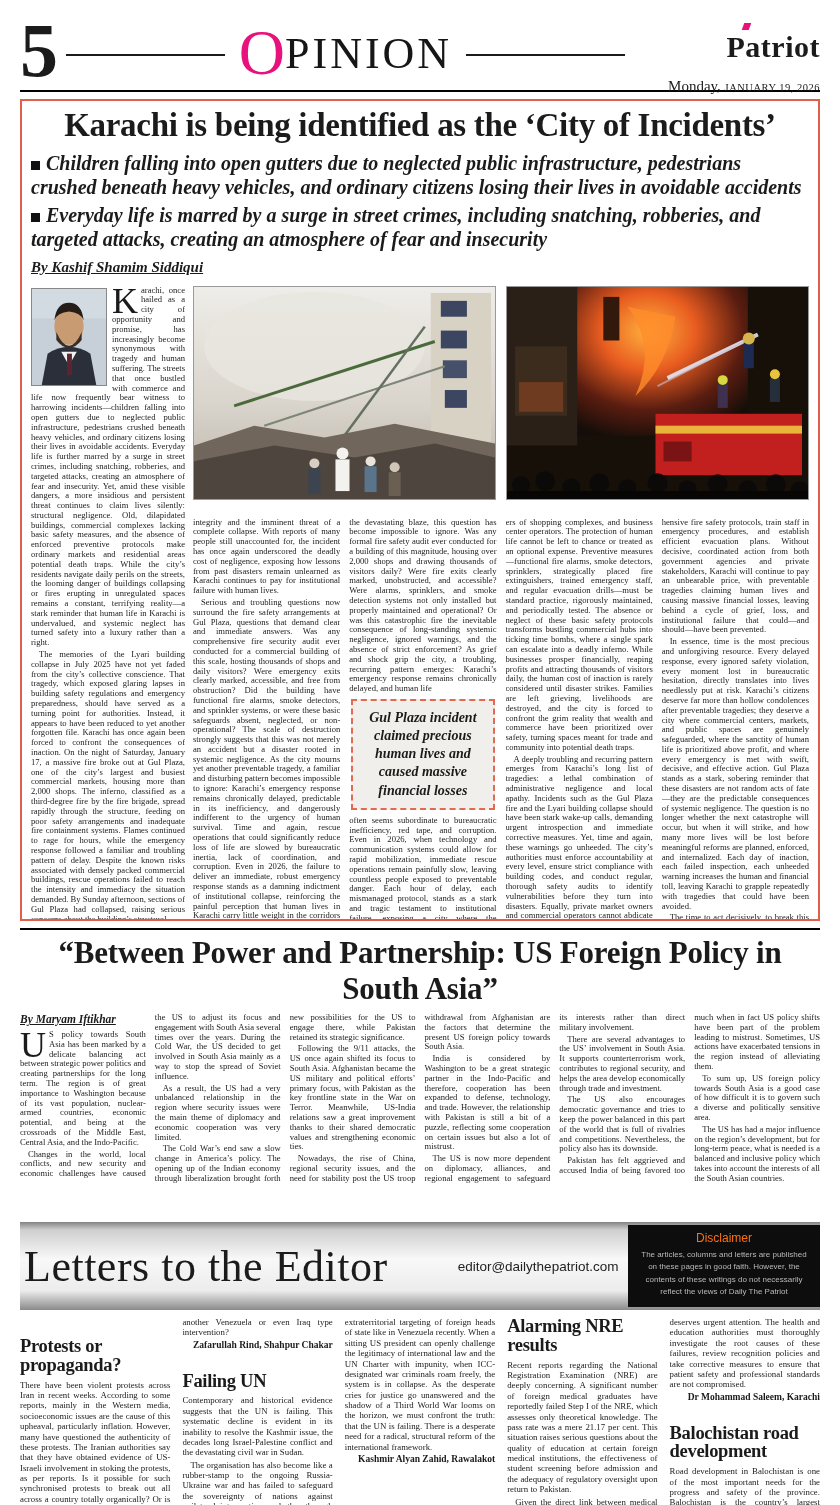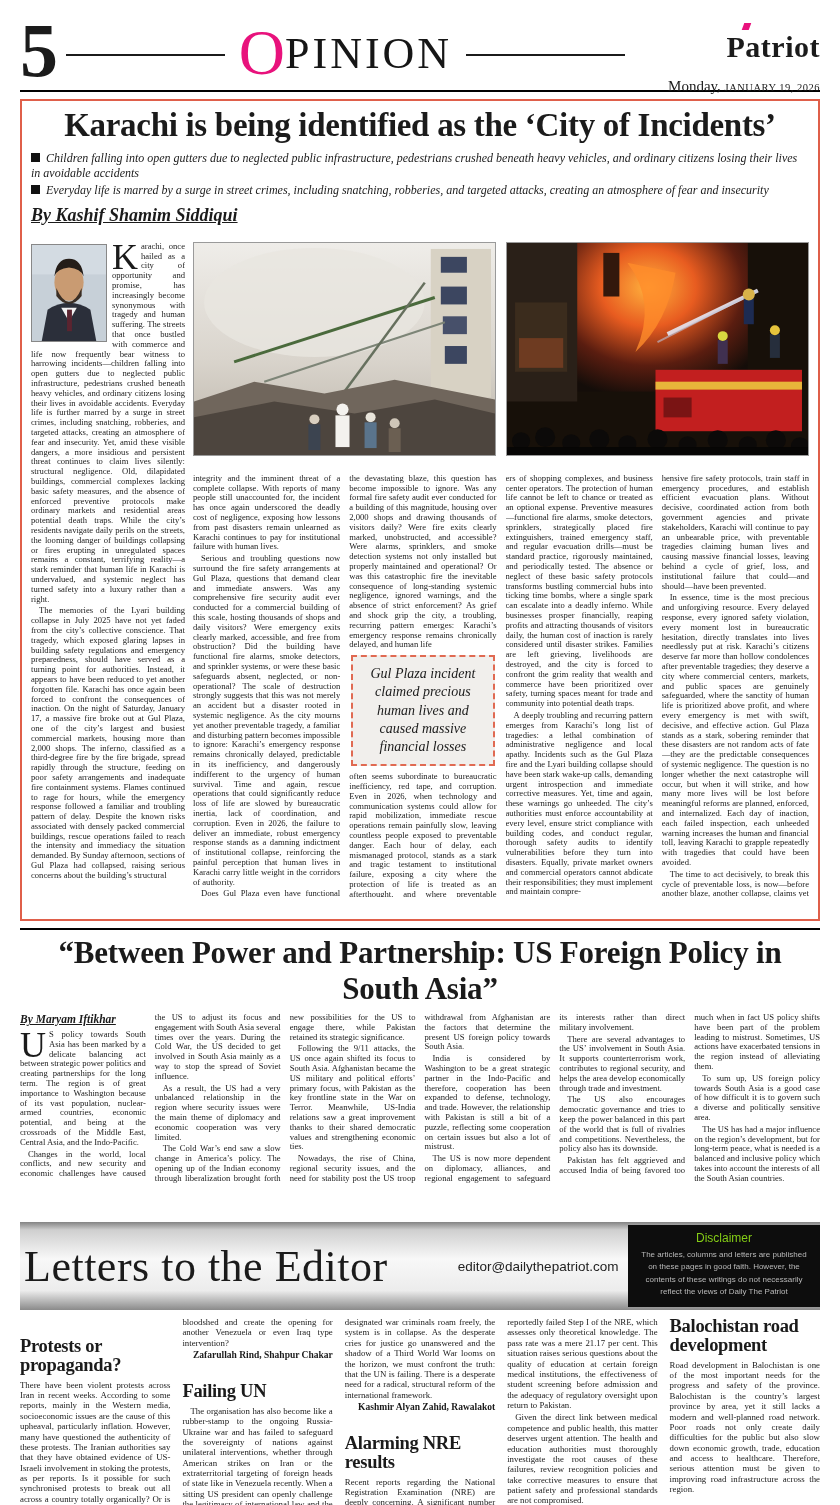--- a/index.html
+++ b/index.html
@@ -19,55 +19,55 @@
   .brand { font-size:30px; font-weight:bold; letter-spacing:0.5px; position:relative; display:inline-block; }
   .brand-mark { position:absolute; top:-7px; left:16px; width:7px; height:7px; background:#e8127c;
                 transform:skewX(-20deg); }
   .mast-date { margin-top:14px; font-size:15px; white-space:nowrap; }
   .mast-date .caps { font-size:10.5px; letter-spacing:0.5px; }
   .rule-thick { border-top:2.5px solid #000; margin-top:2px; }
 
   
   .lead { margin-top:7px; border:2px solid #df5f4a; padding:5px 9px 6px; height:822px; overflow:hidden; }
   .lead-headline { font-size:33px; text-align:center; font-weight:bold; letter-spacing:-0.3px; margin:1px 0 7px; }
-  .bullet { font-size:12px; font-weight:normal; font-style:italic; line-height:1.22; margin:3px 0; }
+  .bullet { font-size:20px; font-weight:bold; font-style:italic; line-height:1.22; margin:3px 0; }
   .bullet .sq { display:inline-block; width:9px; height:9px; background:#111; margin-right:6px; }
-  .byline { font-size:18px; font-weight:bold; font-style:italic; text-decoration:underline; margin:7px 0 16px; }
+  .byline { font-size:15px; font-weight:bold; font-style:italic; text-decoration:underline; margin:7px 0 10px; }
   .lead-body { display:flex; gap:8px; height:655px; overflow:hidden; }
   .lead-body p, .art2 p, .letters-cols p {
       font-size:8.6px; line-height:1.14; text-align:justify; margin:0 0 2px; text-indent:8px; }
   .lead-body p.first, .art2 p.first, .letters-cols p.nf { text-indent:0; }
   .lcol1 { width:154px; flex:none; overflow:hidden; }
   .lead-right { flex:1; display:flex; flex-direction:column; gap:18px; overflow:hidden; }
   .photos { display:flex; gap:10px; height:214px; flex:none; }
   .photo { flex:1; border:1px solid #9a9a9a; overflow:hidden; }
   .photo svg { width:100%; height:100%; display:block; }
   .cols4 { flex:1; display:flex; gap:9px; overflow:hidden; }
   .cols4 .col { flex:1; overflow:hidden; }
   .dropcap { float:left; font-size:36px; line-height:28px; padding:1px 3px 0 0; }
   .author { float:left; width:76px; height:98px; border:1px solid #888; margin:2px 5px 2px 0; }
   .author svg { width:100%; height:100%; display:block; }
   .pullquote { border:2px dashed #e06a52; background:#f1efec; padding:8px 4px; margin:5px 2px 6px;
-               font-size:14px; font-style:italic; font-weight:normal; text-align:center; line-height:1.3; }
+               font-size:14px; font-style:italic; font-weight:bold; text-align:center; line-height:1.3; }
 
   
   .divider { border-top:2.5px solid #000; margin:7px 0 5px; }
   .art2-headline { font-size:31px; font-weight:bold; text-align:center; margin:0 0 6px; letter-spacing:-0.2px; }
   .art2-cols { column-count:6; column-gap:9px; height:188px; overflow:hidden; }
   .art2-cols .byline { margin:0 0 5px; font-size:11.5px; }
 
   
   .letters-band { margin-top:21px; height:88px; position:relative;
       background:linear-gradient(180deg,#848484 0%,#cfcfcf 9%,#f8f8f8 42%,#ececec 78%,#8a8a8a 100%);
       display:flex; align-items:center; }
   .letters-title { font-size:44px; font-weight:400; letter-spacing:0.5px; padding-left:4px; white-space:nowrap; }
   .letters-email { font-family:"Liberation Sans", sans-serif; font-size:13.5px; margin-left:70px; color:#222; }
   .disclaimer { position:absolute; right:0; top:3px; bottom:3px; width:192px; background:#0d0d0d;
                 color:#b9b9b9; text-align:center; padding:6px 9px; }
-  .d-title { color:#84cc16; font-family:"Liberation Sans", sans-serif; font-size:12px; margin-bottom:4px; }
+  .d-title { color:#f97316; font-family:"Liberation Sans", sans-serif; font-size:12px; margin-bottom:4px; }
   .d-body { font-size:8px; line-height:1.55; font-family:"Liberation Sans", sans-serif; }
   .letters-cols { column-count:5; column-gap:12px; height:208px; overflow:hidden; margin-top:7px; }
   .letters-cols h3 { font-size:18.5px; line-height:1.02; margin:20px 0 5px; letter-spacing:-0.3px; break-after:avoid; }
   .letters-cols p { font-size:8.8px; line-height:1.18; }
   .sig { text-align:right; font-weight:bold; font-size:9.5px; line-height:1.25; margin:2px 0 7px; }
   .page-bottom { border-top:2.5px solid #000; margin-top:5px; }
 </style>
 </head>
 <body>
 
@@ -248,20 +248,21 @@
         <div class="d-body">The articles, columns and letters are published on these pages in good faith. However, the contents of these writings do not necessarily reflect the views of Daily The Patriot</div>
       </div>
     </div>
 
     <div class="letters-cols">
       <h3>Protests or propaganda?</h3>
       <p class="nf">There have been violent protests across Iran in recent weeks. According to some reports, mainly in the Western media, socioeconomic issues are the cause of this upheaval, particularly inflation. However, many have questioned the authenticity of these protests. The Iranian authorities say that they have obtained evidence of US-Israeli involvement in stoking the protests, as per reports. Is it possible for such synchronised protests to break out all across a country totally organically? Or is this a false flag operation to increase bloodshed and create the opening for another Venezuela or even Iraq type intervention?</p>
       <div class="sig">Zafarullah Rind, Shahpur Chakar</div>
 
       <h3>Failing UN</h3>
+      <p class="nf">Contemporary and historical evidence suggests that the UN is failing. This systematic decline is evident in its inability to resolve the Kashmir issue, the decades long Israel-Palestine conflict and the devastating civil war in Sudan.</p>
       <p>The organisation has also become like a rubber-stamp to the ongoing Russia-Ukraine war and has failed to safeguard the sovereignty of nations against unilateral interventions, whether through American strikes on Iran or the extraterritorial targeting of foreign heads of state like in Venezuela recently. When a sitting US president can openly challenge the legitimacy of international law and the UN Charter with impunity, when ICC-designated war criminals roam freely, the system is in collapse. As the desperate cries for justice go unanswered and the shadow of a Third World War looms on the horizon, we must confront the truth: that the UN is failing. There is a desperate need for a radical, structural reform of the international framework.</p>
       <div class="sig">Kashmir Alyan Zahid, Rawalakot</div>
 
       <h3>Alarming NRE results</h3>
       <p class="nf">Recent reports regarding the National Registration Examination (NRE) are deeply concerning. A significant number of foreign medical graduates have reportedly failed Step I of the NRE, which assesses only theoretical knowledge. The pass rate was a mere 21.17 per cent. This situation raises serious questions about the quality of education at certain foreign medical institutions, the effectiveness of student screening before admission and the adequacy of regulatory oversight upon return to Pakistan.</p>
       <p>Given the direct link between medical competence and public health, this matter deserves urgent attention. The health and education authorities must thoroughly investigate the root causes of these failures, review recognition policies and take corrective measures to ensure that patient safety and professional standards are not compromised.</p>
       <div class="sig">Dr Mohammad Saleem, Karachi</div>
 
       <h3>Balochistan road development</h3>
       <p class="nf">Road development in Balochistan is one of the most important needs for the progress and safety of the province. Balochistan is the country’s largest province by area, yet it still lacks a modern and well-planned road network. Poor roads not only create daily difficulties for the public but also slow down economic growth, trade, education and access to healthcare. Therefore, serious attention must be given to improving road infrastructure across the region.</p>

